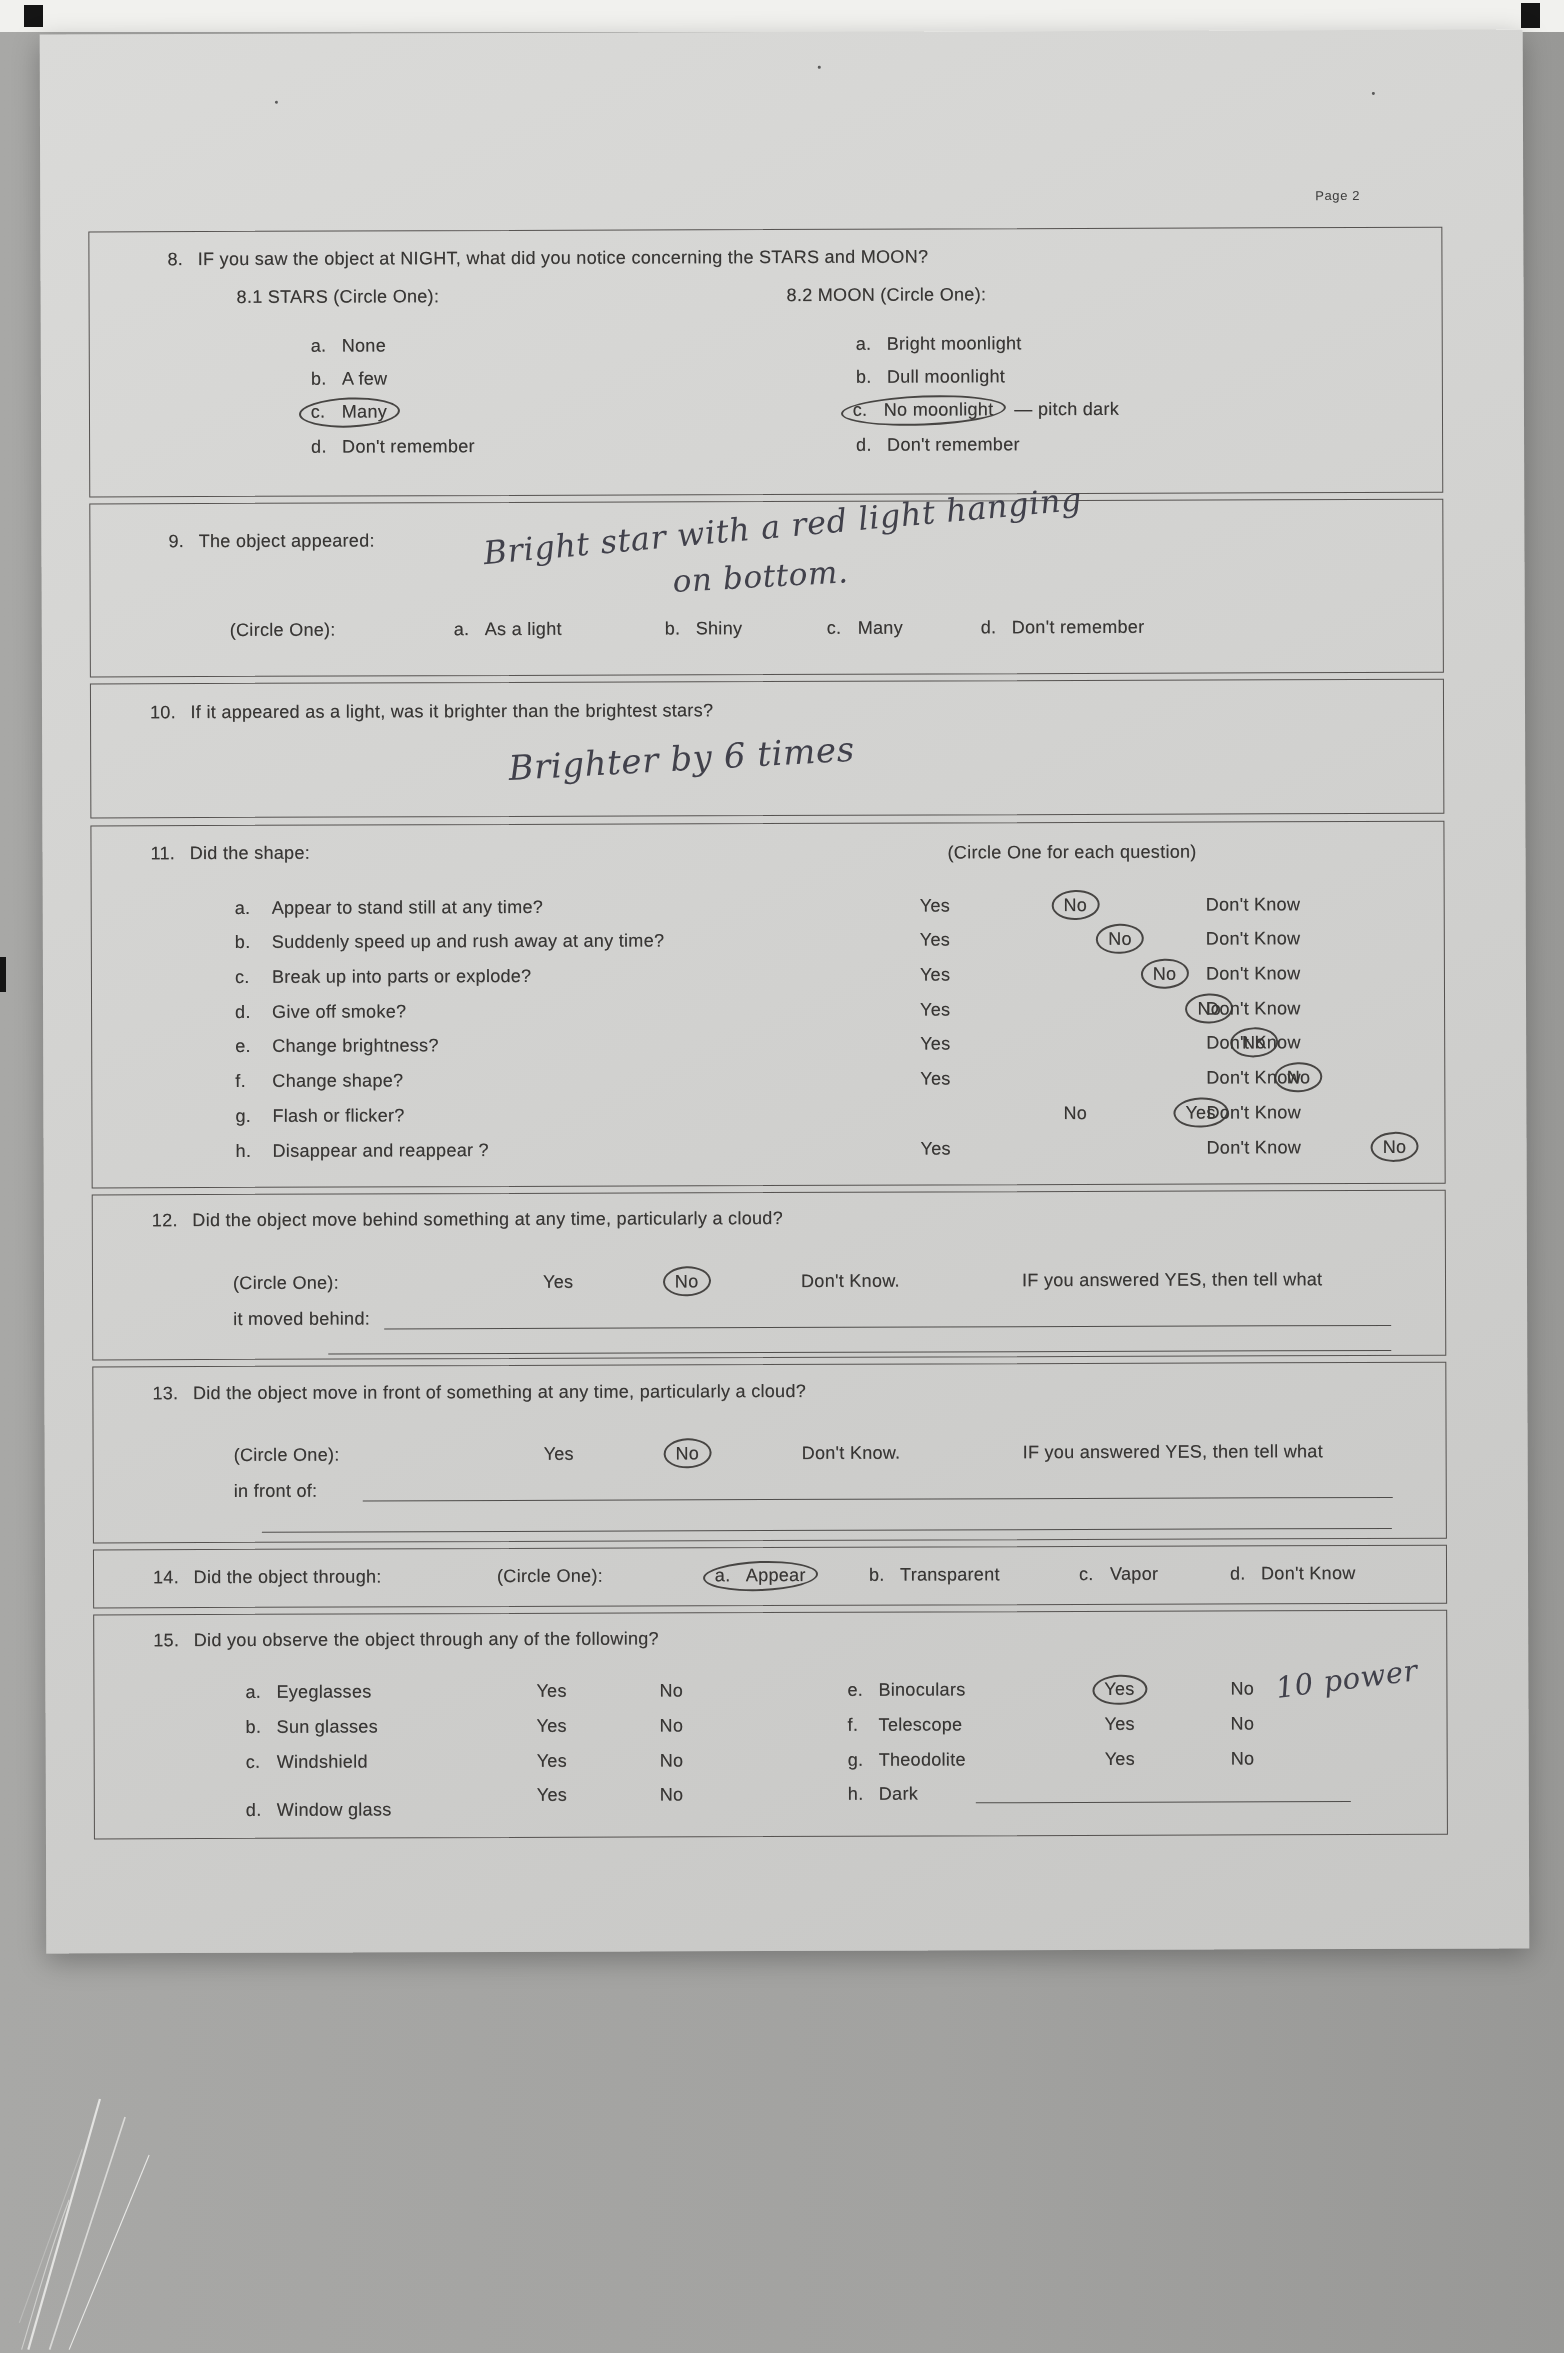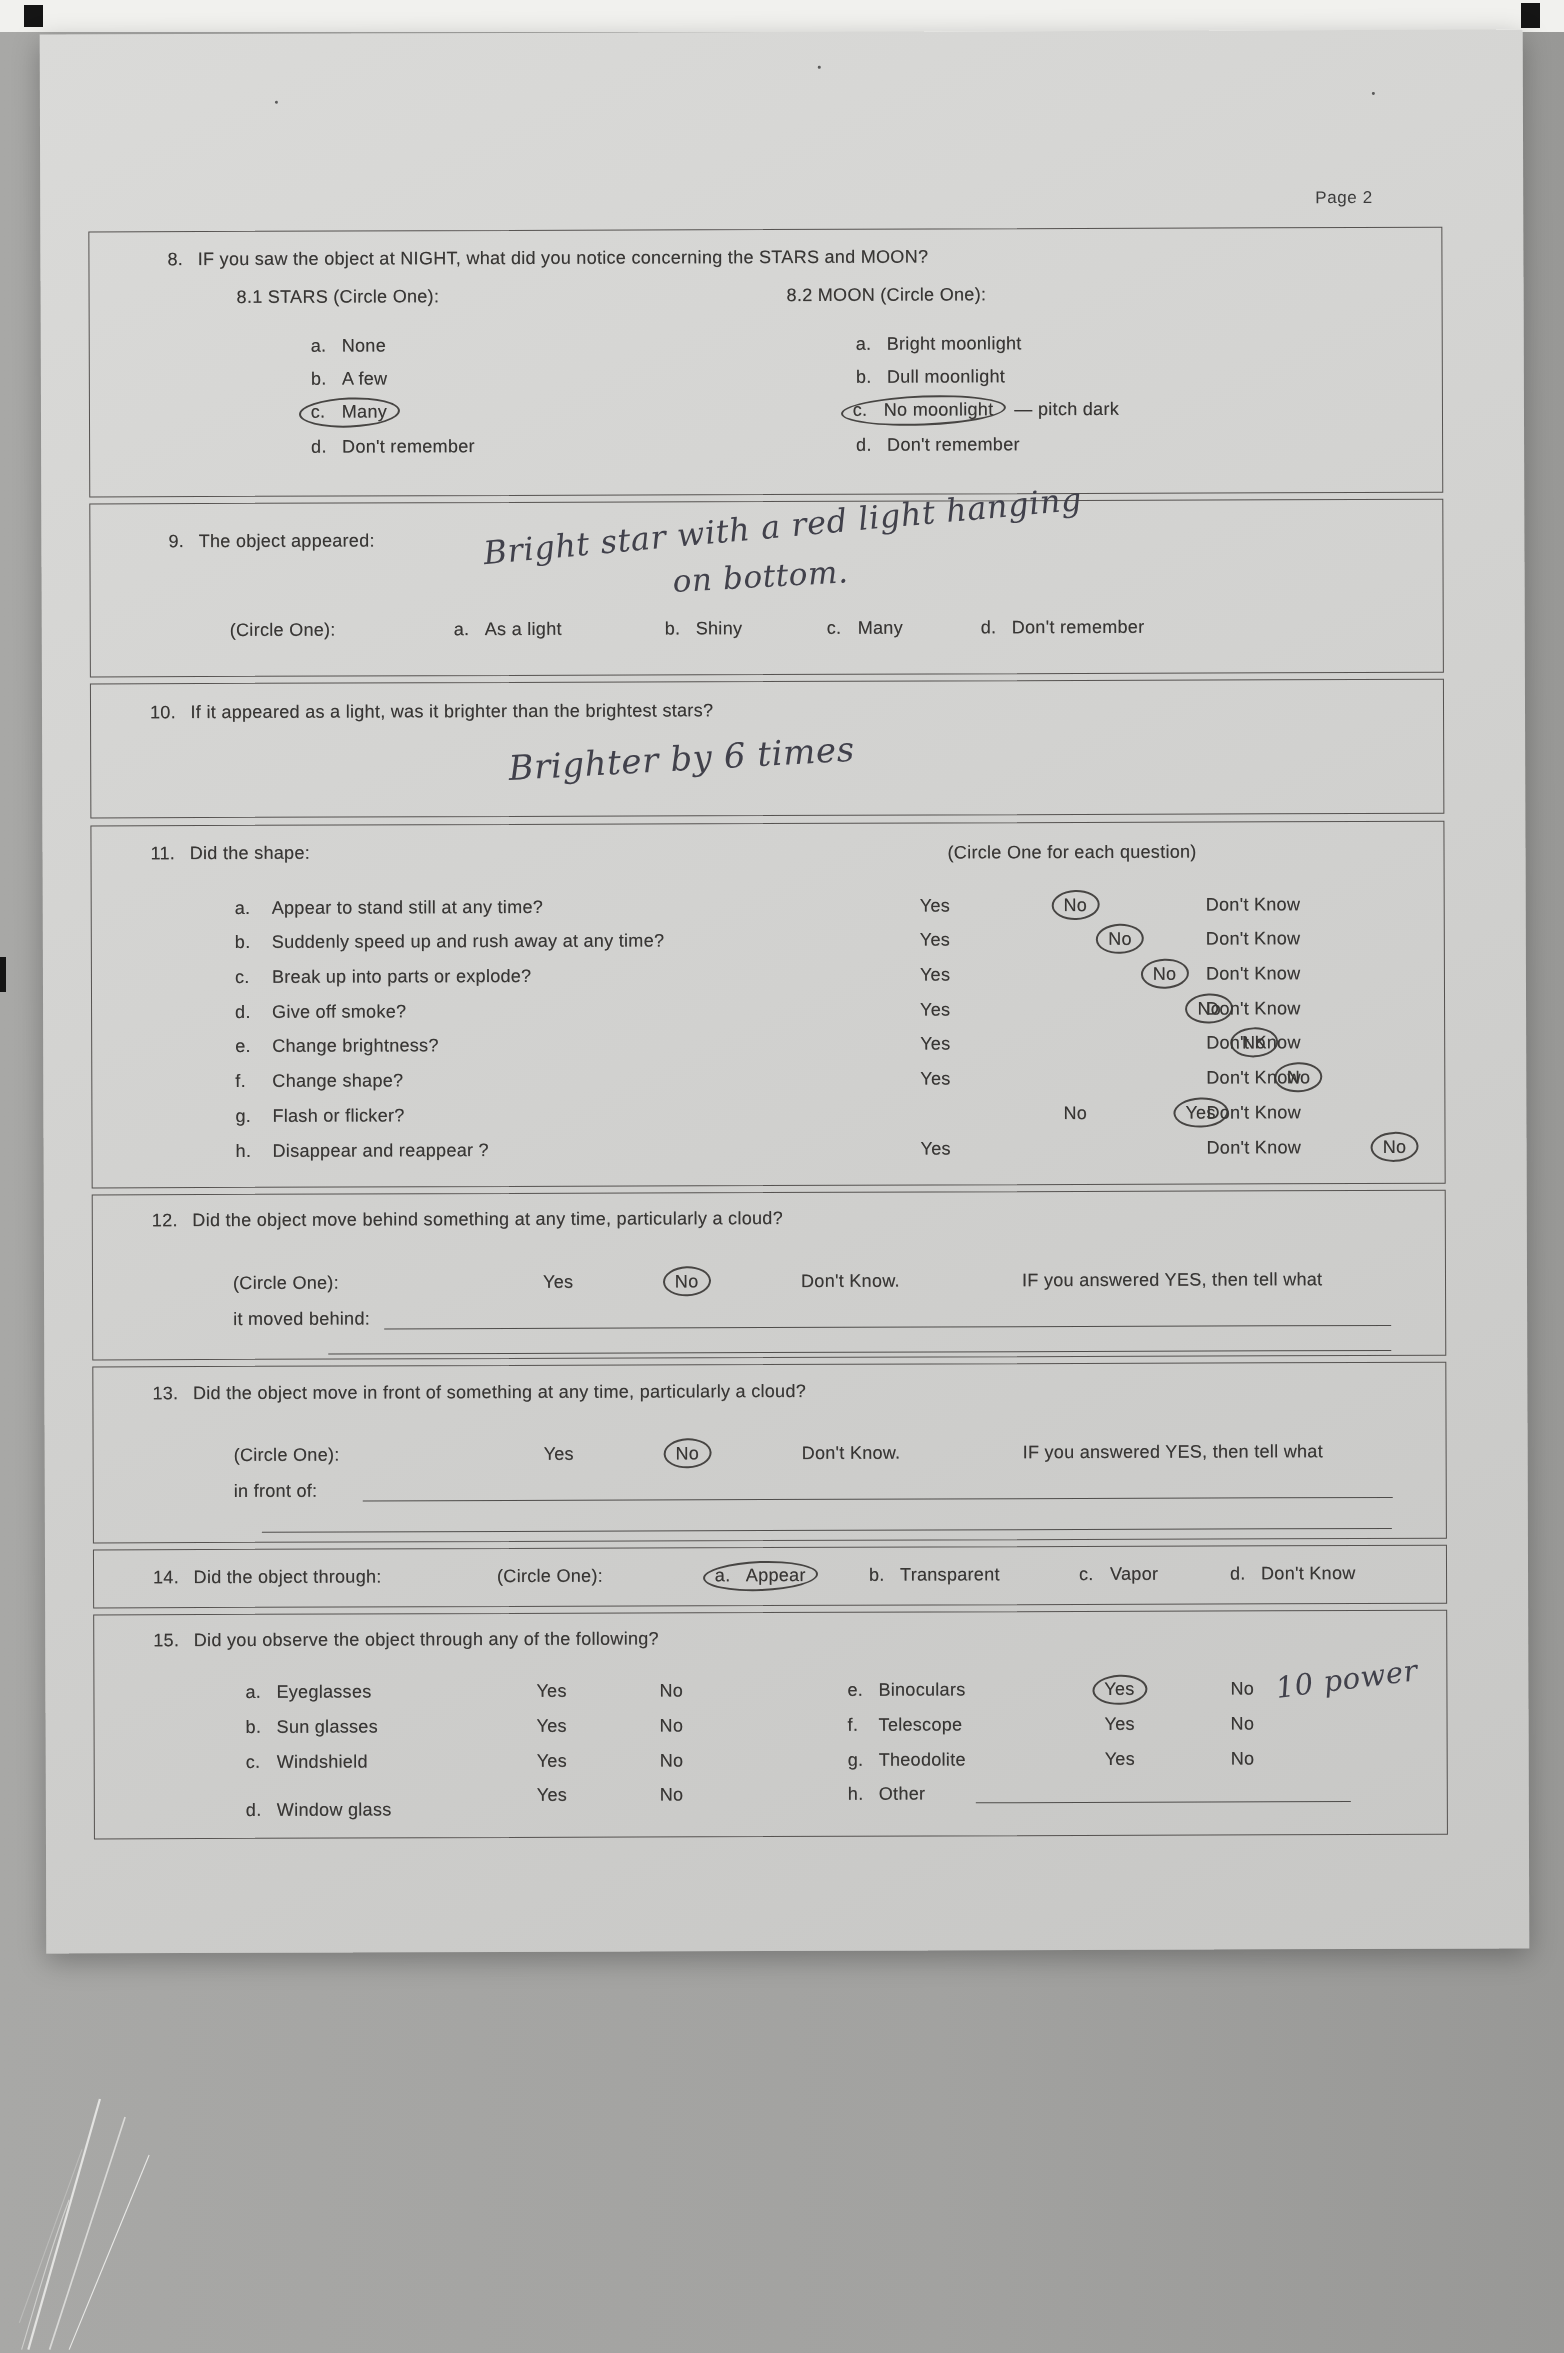--- a/index.html
+++ b/index.html
@@ -13,21 +13,21 @@
   }
   .abs{position:absolute;white-space:nowrap}
   .topstrip{position:absolute;top:0;left:0;width:100%;height:32px;background:#f1f1ee}
   .mark{position:absolute;background:#151515}
   .sheet{
     position:absolute;left:43px;top:32px;width:1483px;height:1919px;
     background:linear-gradient(155deg,#dadad8 0%,#d2d2d0 45%,#c7c7c5 100%);
     box-shadow:0 7.8px 28px rgba(0,0,0,0.28);
     transform:rotate(-0.2deg);
   }
-  .page-label{font-size:17px;letter-spacing:0.6px;color:#3c3c3c}
+  .page-label{font-size:13px;letter-spacing:0.6px;color:#3c3c3c}
   .form{position:absolute;left:48px;top:197px;width:1354px}
   .qbox{
     position:relative;width:1354px;margin-bottom:6.2px;
     border:1.7px solid #555250;
     font-size:18px;letter-spacing:0.3px;color:#383634;
     text-shadow:0.2px 0.2px 0.4px rgba(50,50,50,0.45);
   }
   .qnum{display:inline-block;margin-right:14.6px}
   .letter{display:inline-block;width:31px}
   .hand{
@@ -251,21 +251,21 @@
       <div class="abs hand" style="left:1181px;top:51px;font-size:29px;transform:rotate(-7deg)">10 power</div>
 
       <div class="abs" style="left:753px;top:102px"><span class="letter">f.</span><span>Telescope</span></div>
       <div class="abs" style="left:1010px;top:102px">Yes</div>
       <div class="abs" style="left:1136px;top:102px">No</div>
 
       <div class="abs" style="left:753px;top:137px"><span class="letter">g.</span><span>Theodolite</span></div>
       <div class="abs" style="left:1010px;top:137px">Yes</div>
       <div class="abs" style="left:1136px;top:137px">No</div>
 
-      <div class="abs" style="left:753px;top:171px"><span class="letter">h.</span><span>Other</span></div>
+      <div class="abs" style="left:753px;top:171px"><span class="letter">h.</span><span>Dark</span></div>
       <div class="uline" style="left:881px;top:160px;width:375px;height:31px"></div>
     </div>
 
   </div>
 
   <div class="speck" style="left:235px;top:67px;width:3.4px;height:3.4px"></div>
   <div class="speck" style="left:778px;top:34px;width:2.8px;height:2.8px"></div>
   <div class="speck" style="left:1332px;top:62px;width:2.8px;height:2.8px"></div>
 </div>
 

